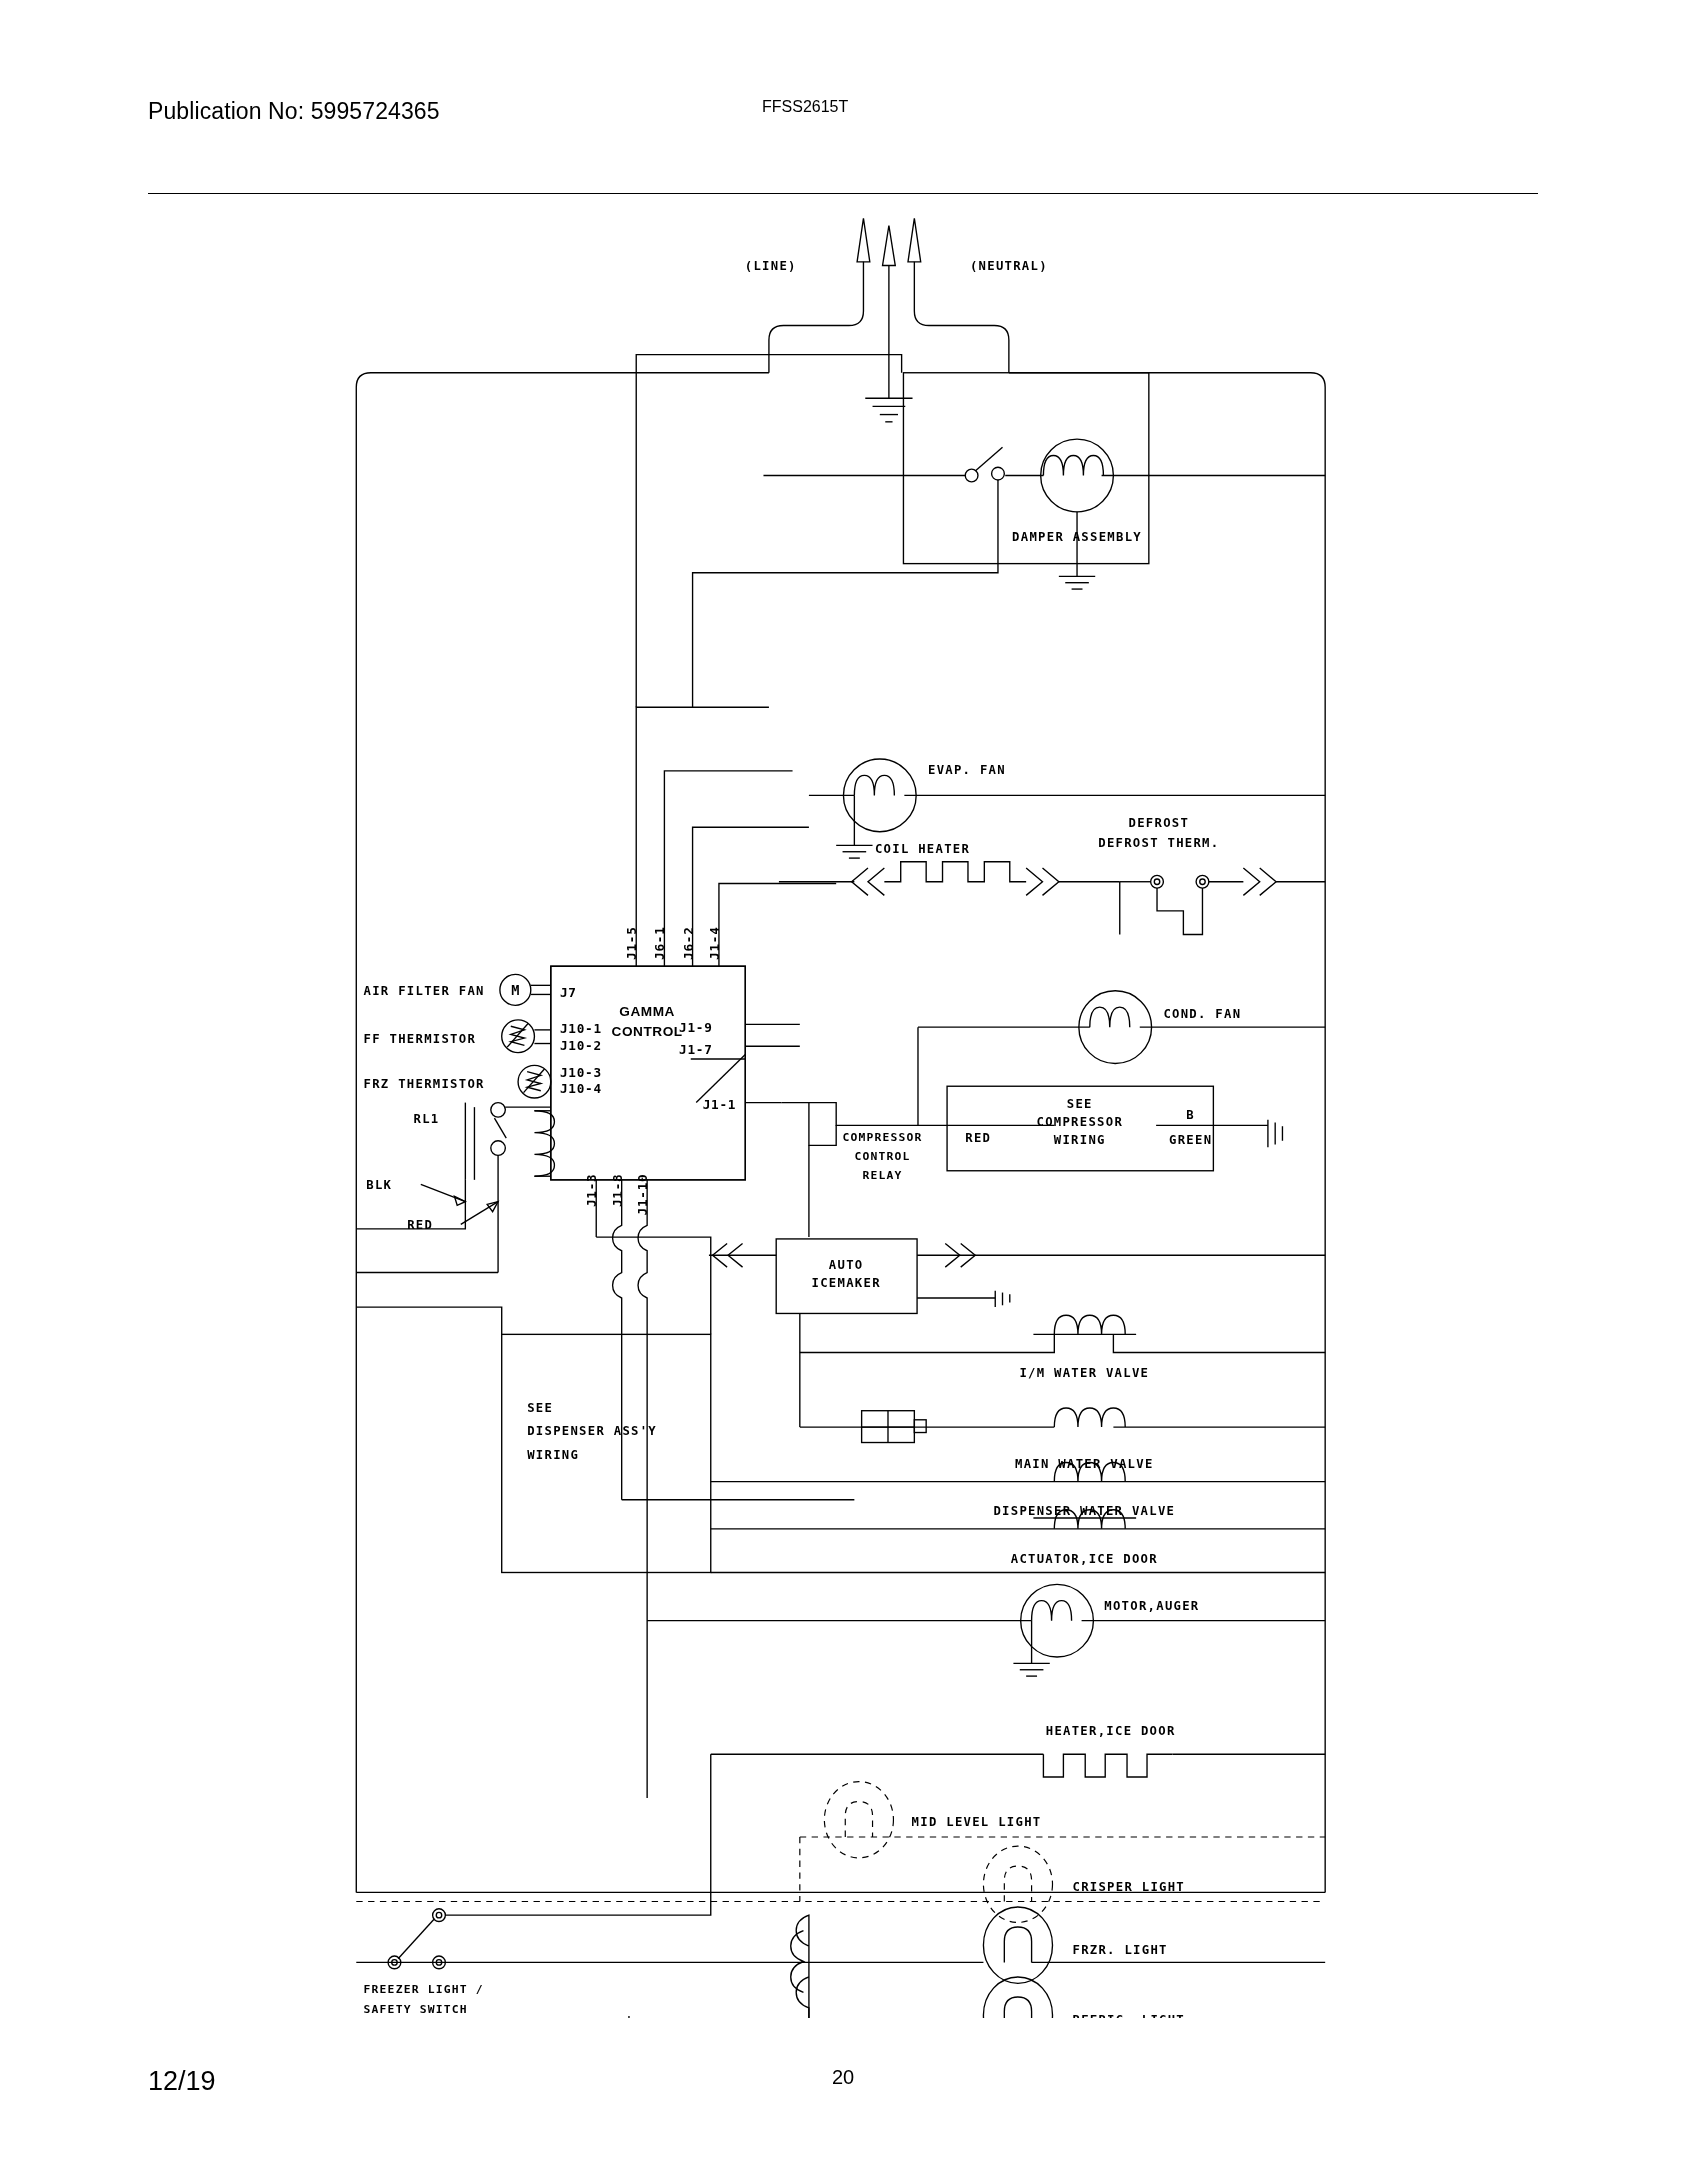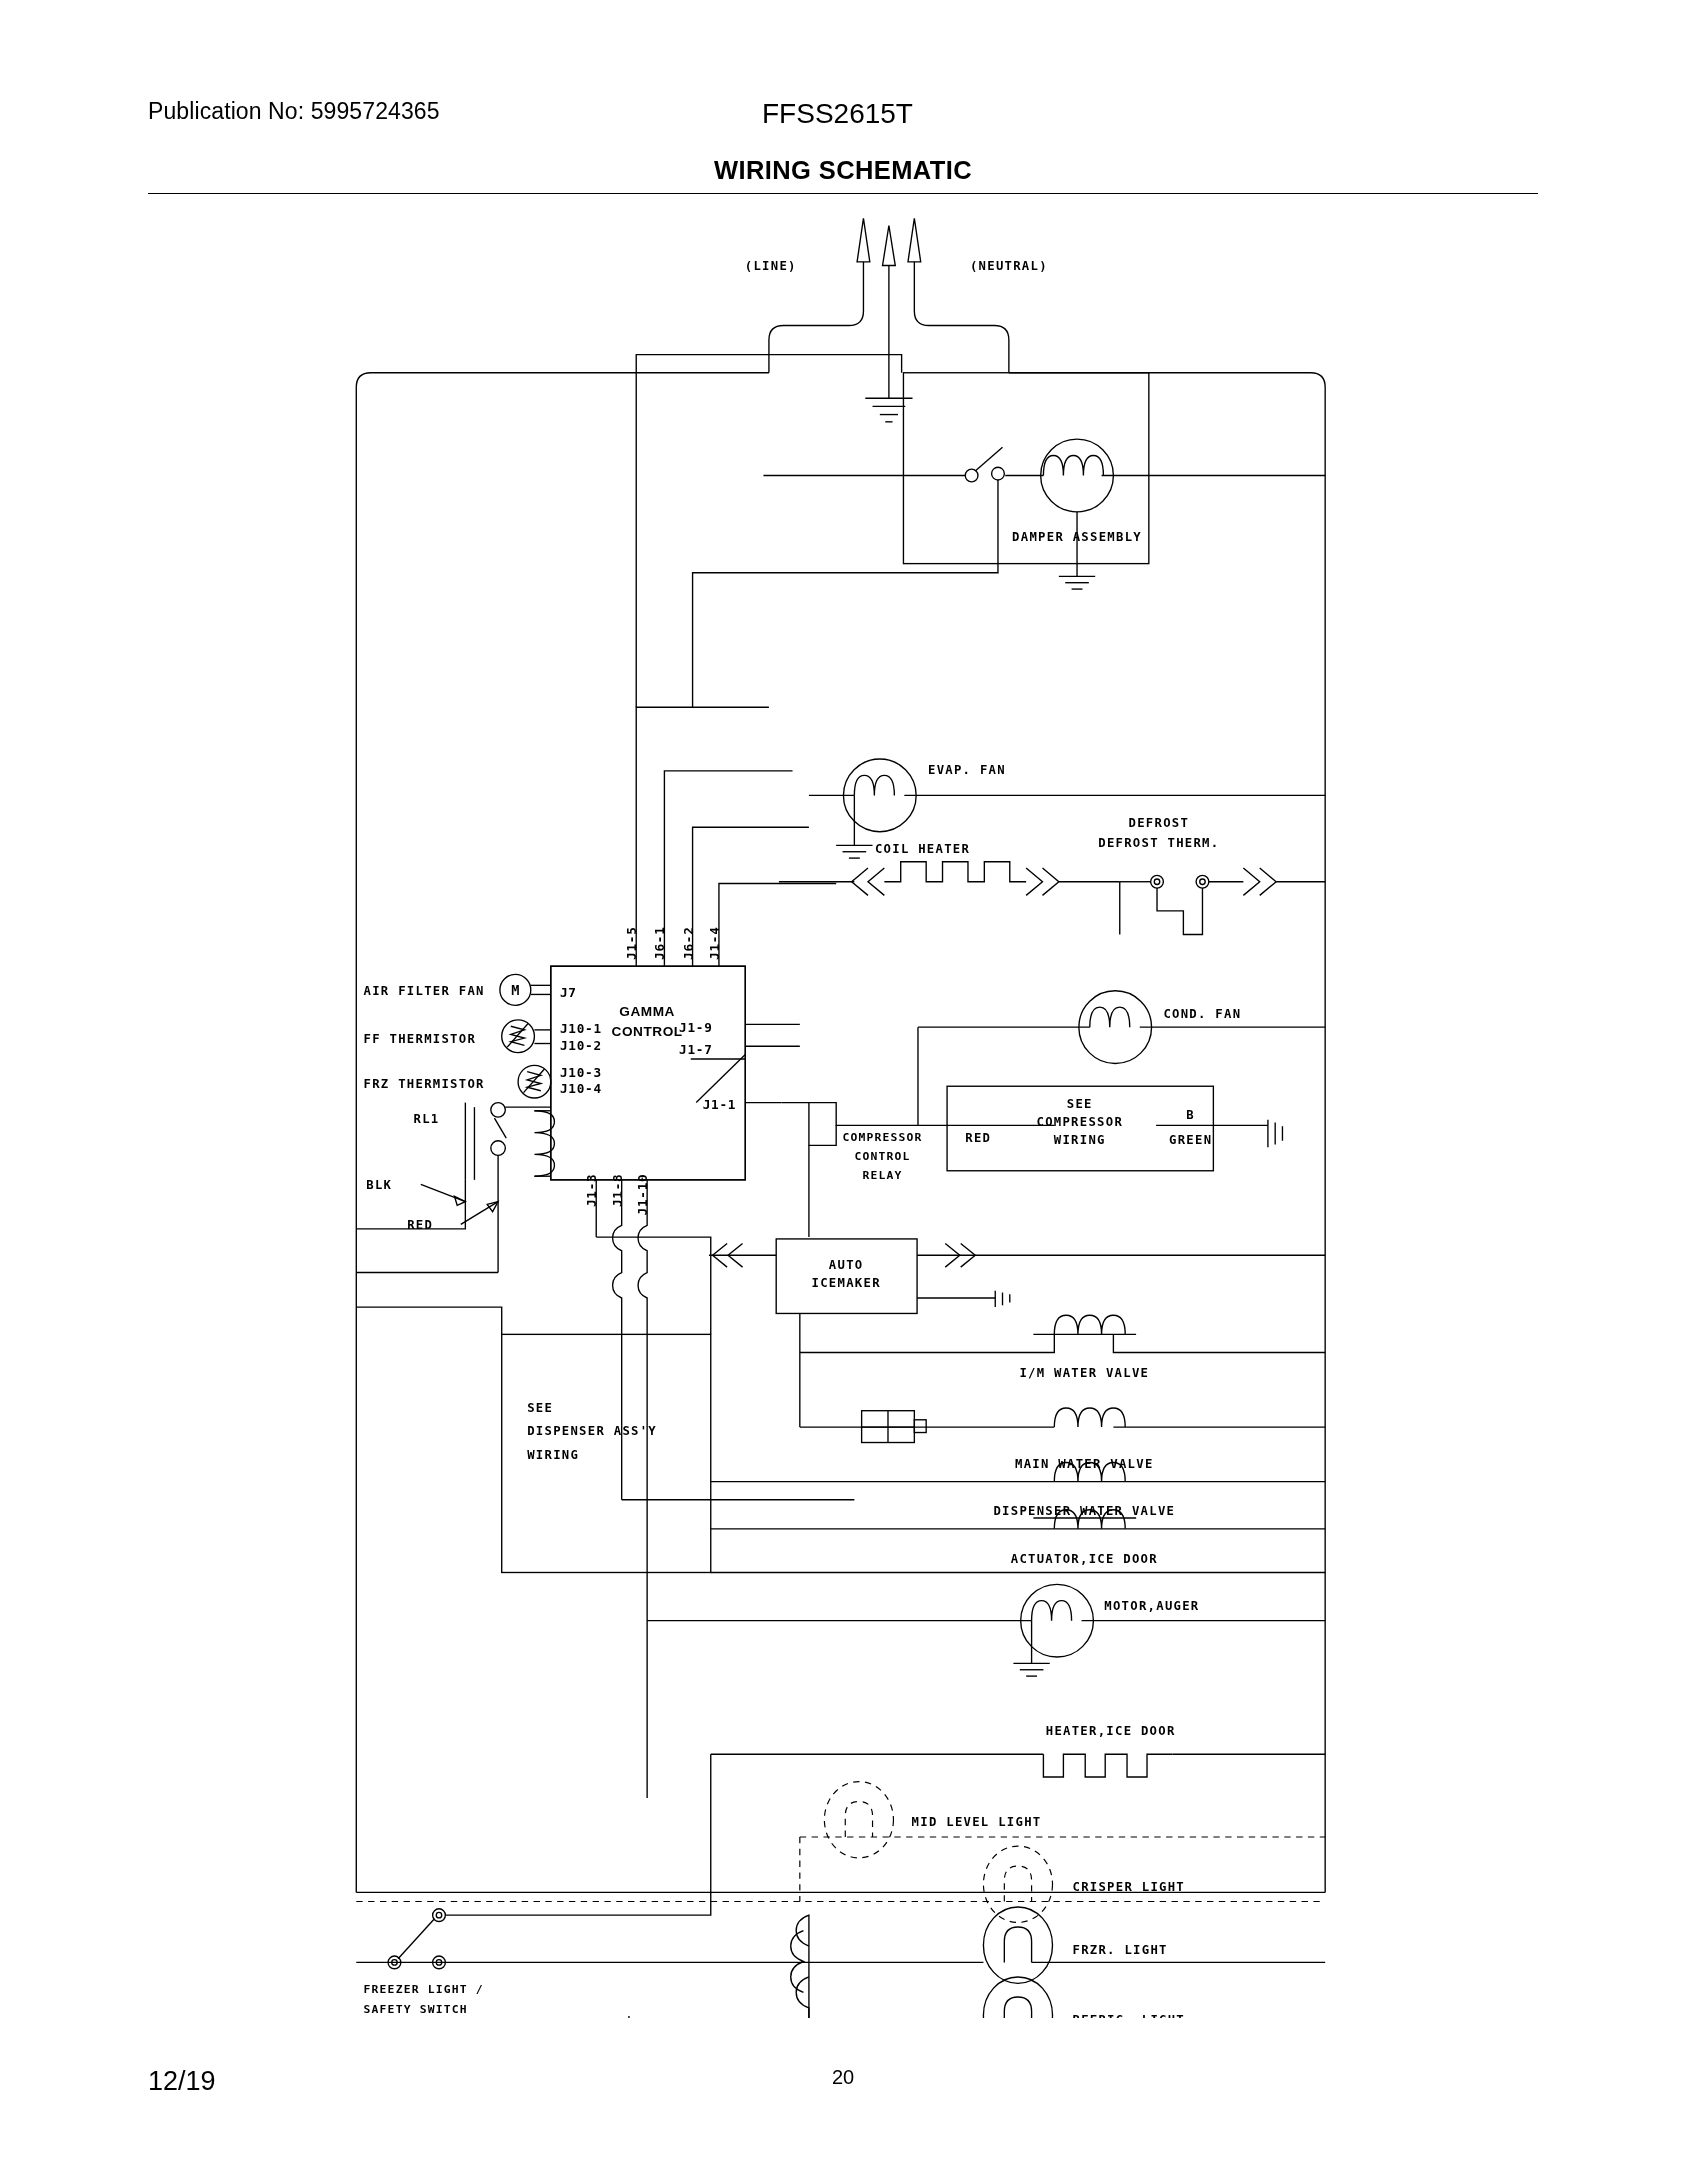--- a/index.html
+++ b/index.html
@@ -1,19 +1,19 @@
 <!DOCTYPE html>
 <html style="font-size:14.5px"><head>
 <meta charset="utf-8">
 <style>
   html,body{margin:0;padding:0;background:#fff;}
   body{width:1686px;height:2182px;font-family:"Liberation Sans",sans-serif;color:#000;position:relative;overflow:hidden;}
   .page{position:absolute;inset:0;background:#fff;}
   .pubno{position:absolute;left:148px;top:98px;font-size:23px;letter-spacing:0.1px;font-family:"Liberation Sans",sans-serif;}
-  .model{position:absolute;left:762px;top:98px;font-size:28px;font-family:"Liberation Sans",sans-serif;}
+  .model{position:absolute;left:762px;top:98px;font-size:16px;font-family:"Liberation Sans",sans-serif;}
   .title{position:absolute;left:0;right:0;top:156px;text-align:center;font-size:25.5px;font-weight:bold;letter-spacing:0.4px;font-family:"Liberation Sans",sans-serif;}
   .rule{position:absolute;left:148px;right:148px;top:193px;height:0;border-top:1.8px solid #000;}
   .footdate{position:absolute;left:148px;top:2066px;font-size:27px;}
   .footpage{position:absolute;left:0;right:0;top:2066px;text-align:center;font-size:20px;}
   svg.diagram{position:absolute;left:0;top:209px;width:1686px;height:1809px;display:block;}
   svg text{font-family:"DejaVu Sans Mono",monospace;font-weight:bold;fill:#000;}
   .lbl{font-size:13.5px;letter-spacing:1.4px;}
   .lbl-sm{font-size:12.5px;letter-spacing:1.3px;}
   .lbl-gamma{font-family:"Liberation Sans",sans-serif;font-size:15px;font-weight:bold;letter-spacing:.6px;}
   .lbl-pin{font-size:14px;letter-spacing:.8px;font-family:"DejaVu Sans Mono",monospace;}
@@ -23,21 +23,20 @@
   .glyph{fill:none;stroke:#000;stroke-width:1.5;}
   .glyph-f{fill:#fff;stroke:#000;stroke-width:1.5;}
 </style>
 </head>
 <body>
 
 <div class="page">
 
   <div class="pubno">Publication No: 5995724365</div>
   <div class="model">FFSS2615T</div>
-  <div class="title">WIRING SCHEMATIC</div>
   <div class="rule"></div>
 
   <svg class="diagram" viewBox="0 0 1855 1990">
 
     <g>
       <path class="glyph-f" d="M950 10 L957 58 L943 58 Z"></path>
       <path class="glyph-f" d="M978 18 L985 62 L971 62 Z"></path>
       <path class="glyph-f" d="M1006 10 L1013 58 L999 58 Z"></path>
       <path class="wire" d="M950 58 L950 112 Q950 128 934 128 L862 128 Q846 128 846 144 L846 180"></path>
       <path class="wire" d="M978 62 L978 208"></path>

